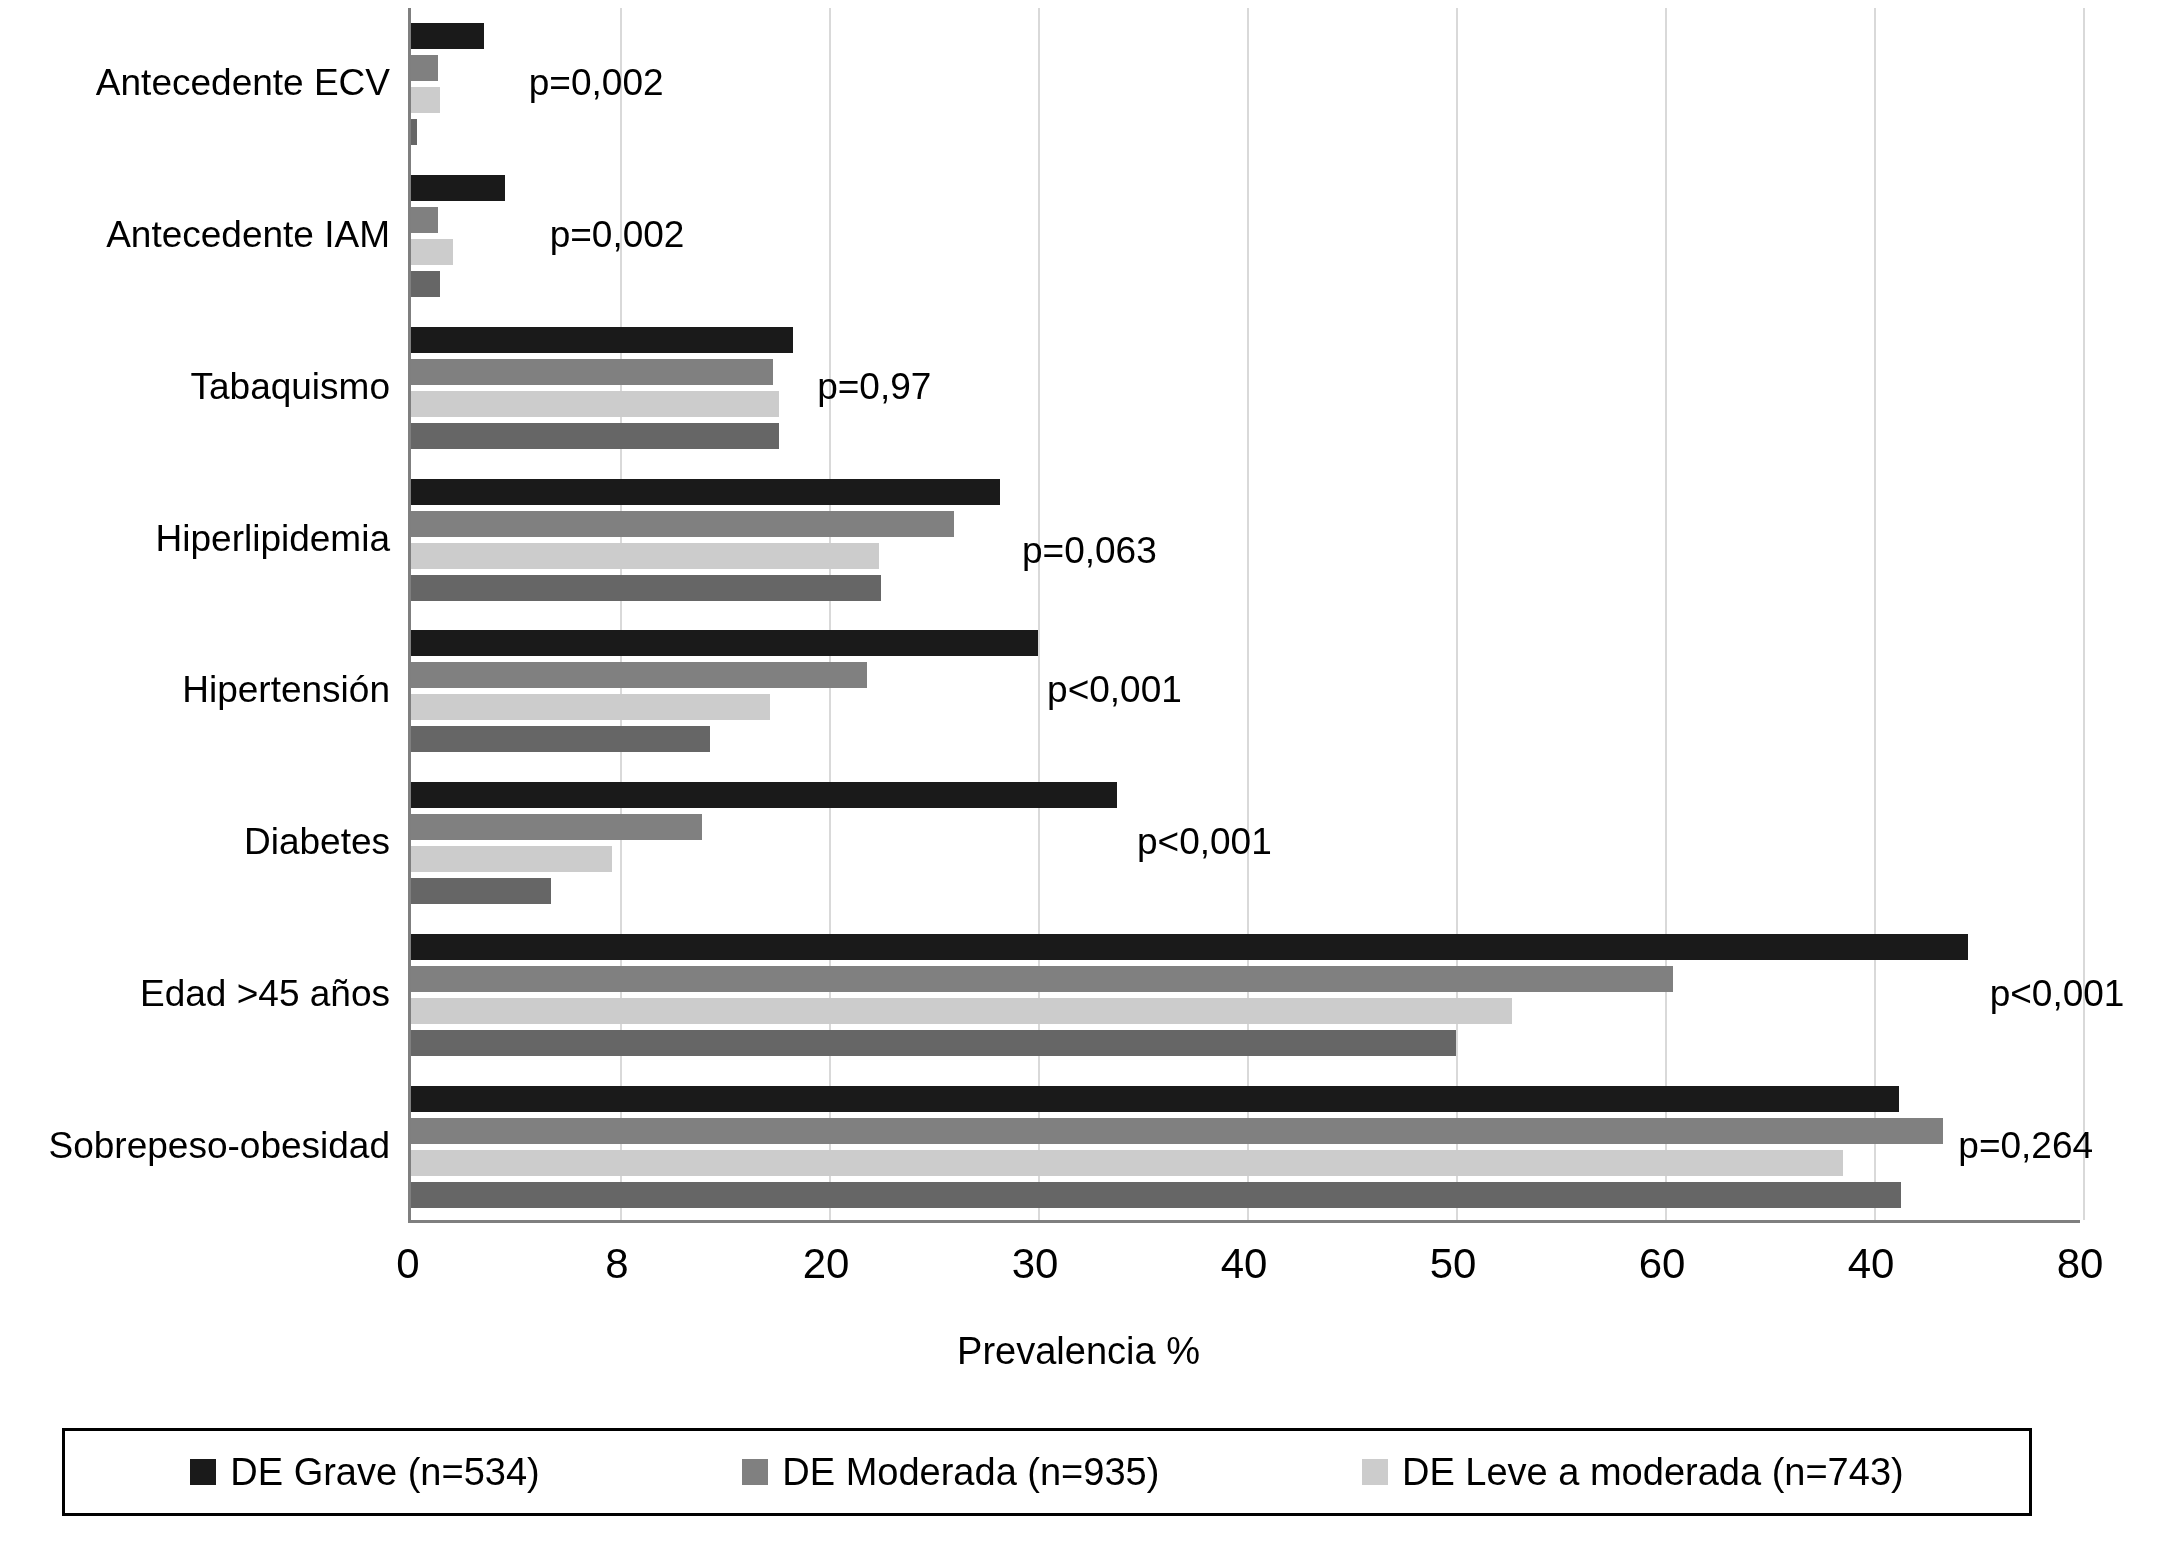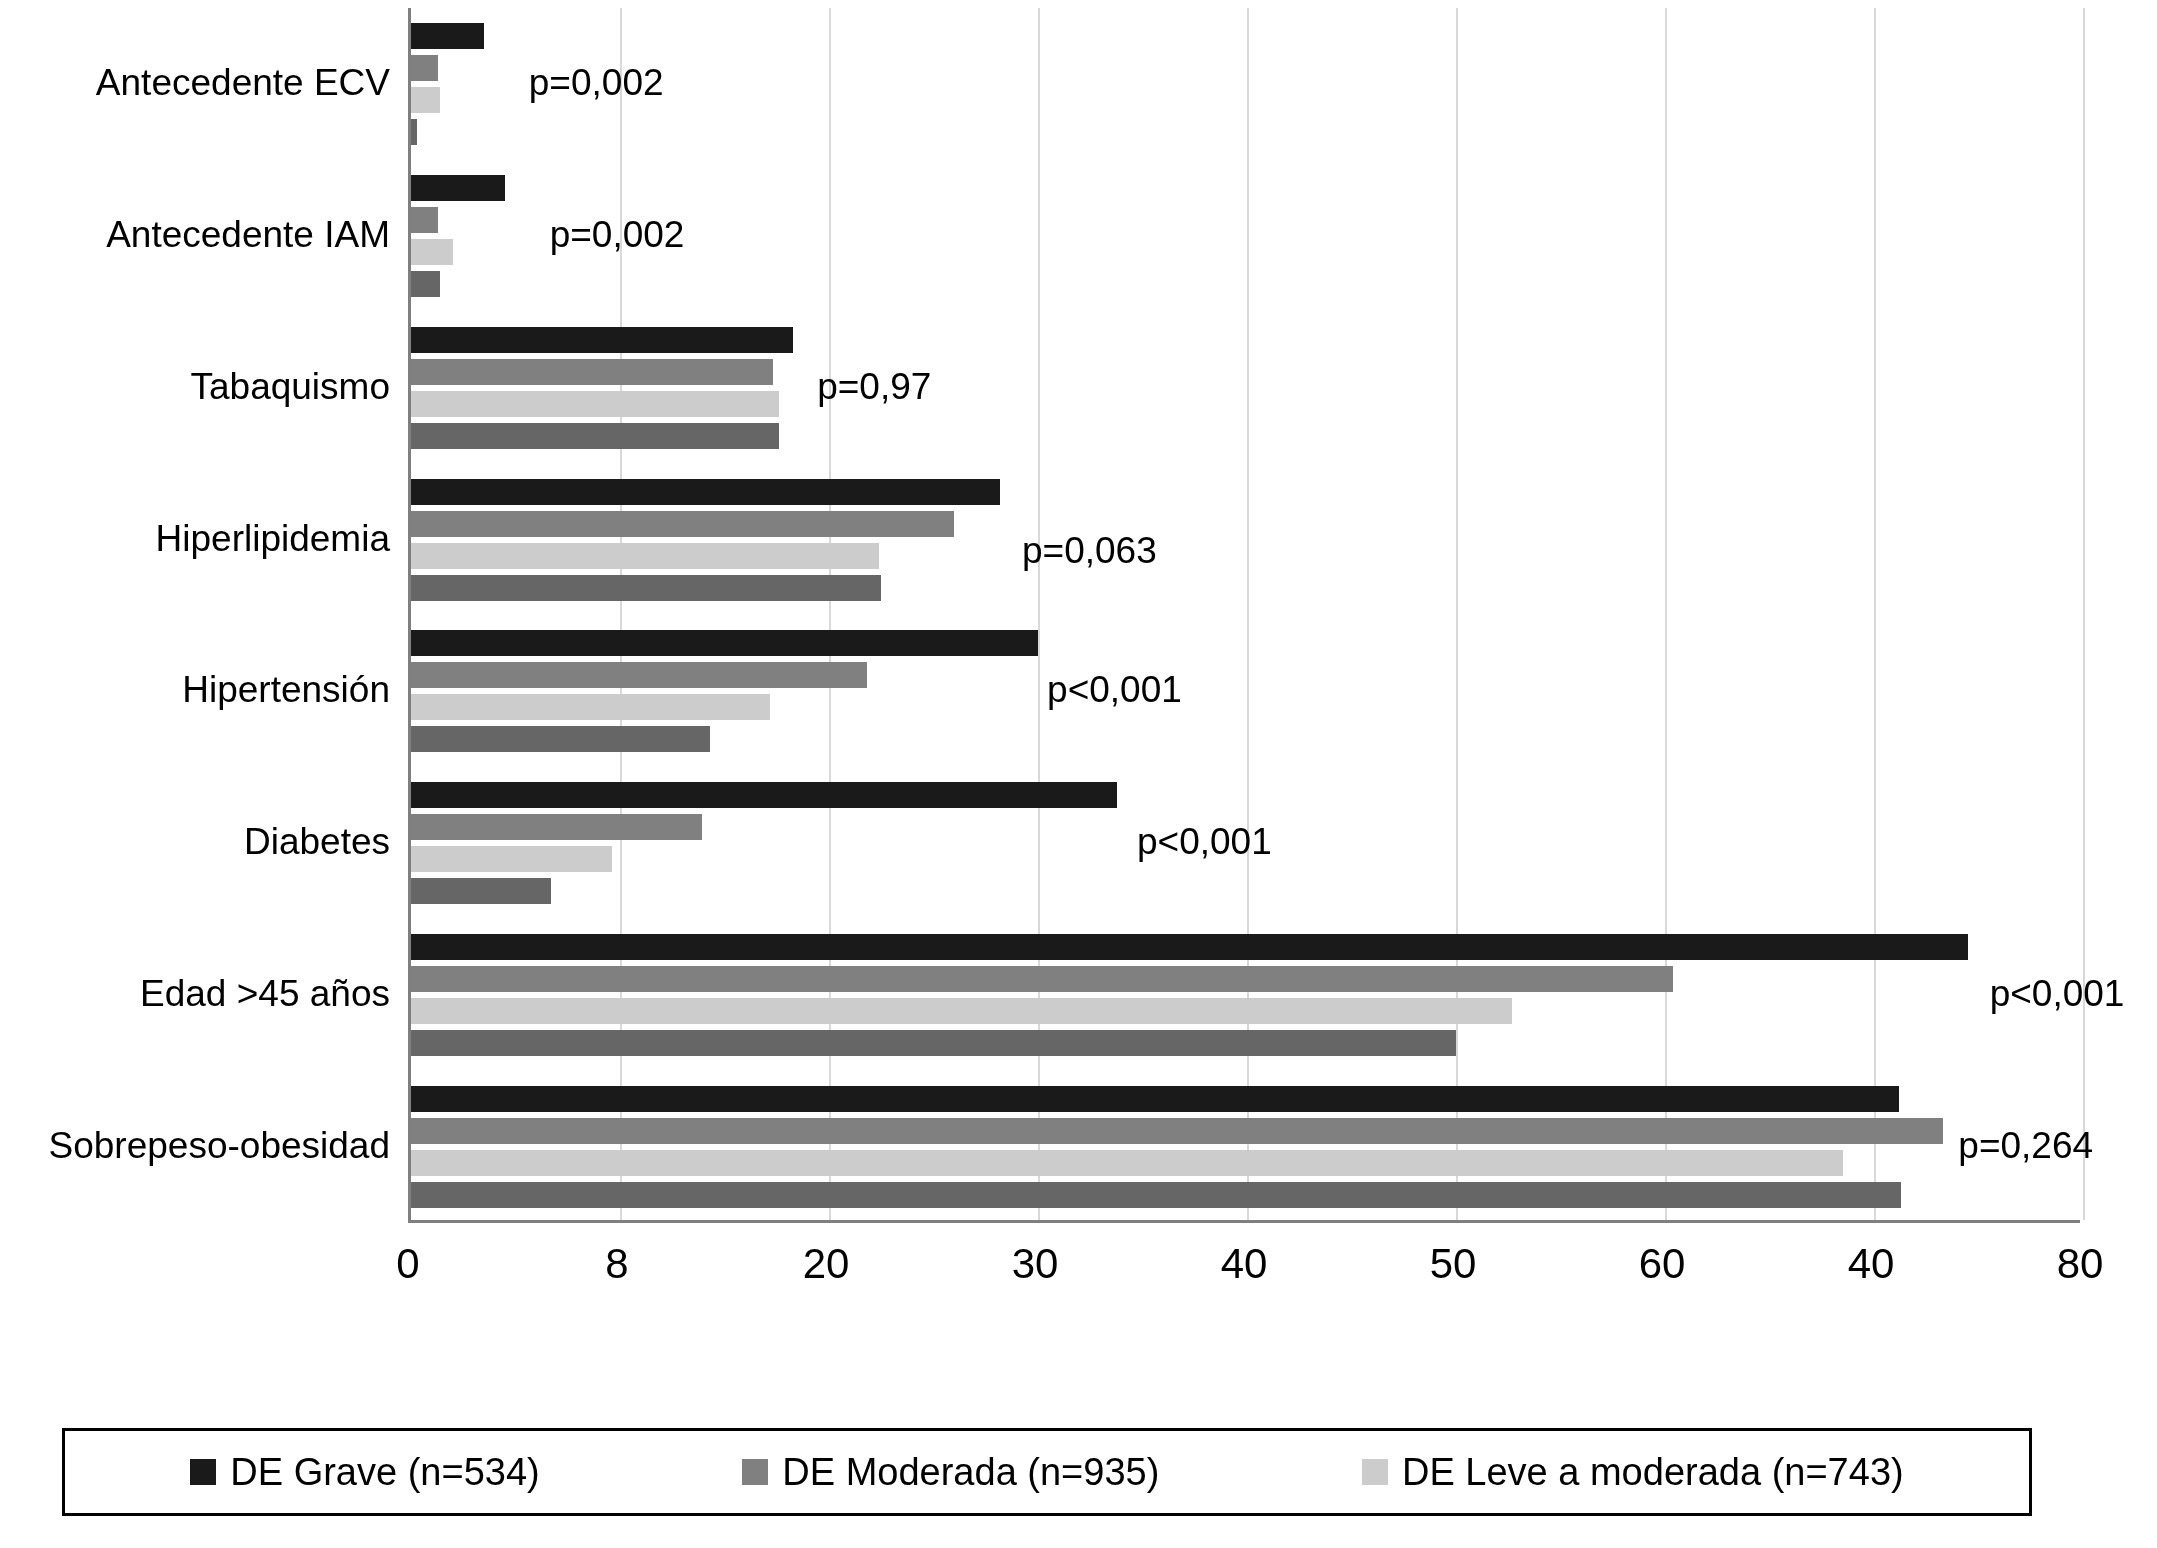--- a/index.html
+++ b/index.html
@@ -200,20 +200,21 @@
       <div class="xtick" style="left: 617px;">8</div>
       <div class="xtick" style="left: 826px;">20</div>
       <div class="xtick" style="left: 1035px;">30</div>
       <div class="xtick" style="left: 1244px;">40</div>
       <div class="xtick" style="left: 1453px;">50</div>
       <div class="xtick" style="left: 1662px;">60</div>
       <div class="xtick" style="left: 1871px;">40</div>
       <div class="xtick" style="left: 2080px;">80</div>
     </div>
 
+  <div class="xaxis-title">Prevalencia %</div>
 
   <div class="legend" id="legend">
       <div class="legend-item">
         <span class="legend-swatch" style="background: rgb(26, 26, 26);"></span>
         <span>DE Grave (n=534)</span>
       </div>
       <div class="legend-item">
         <span class="legend-swatch" style="background: rgb(128, 128, 128);"></span>
         <span>DE Moderada (n=935)</span>
       </div>

